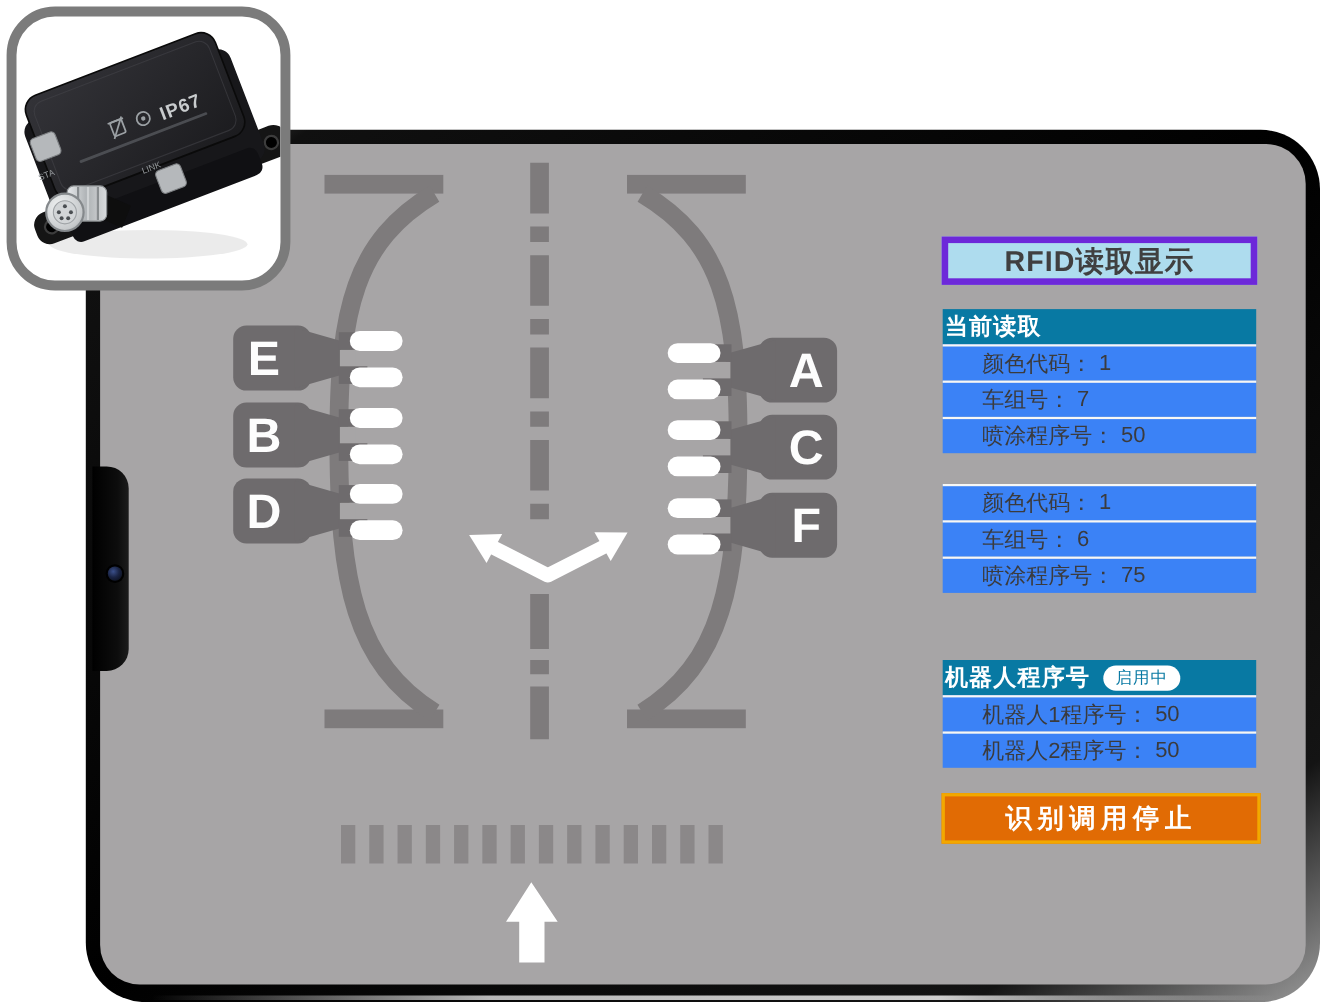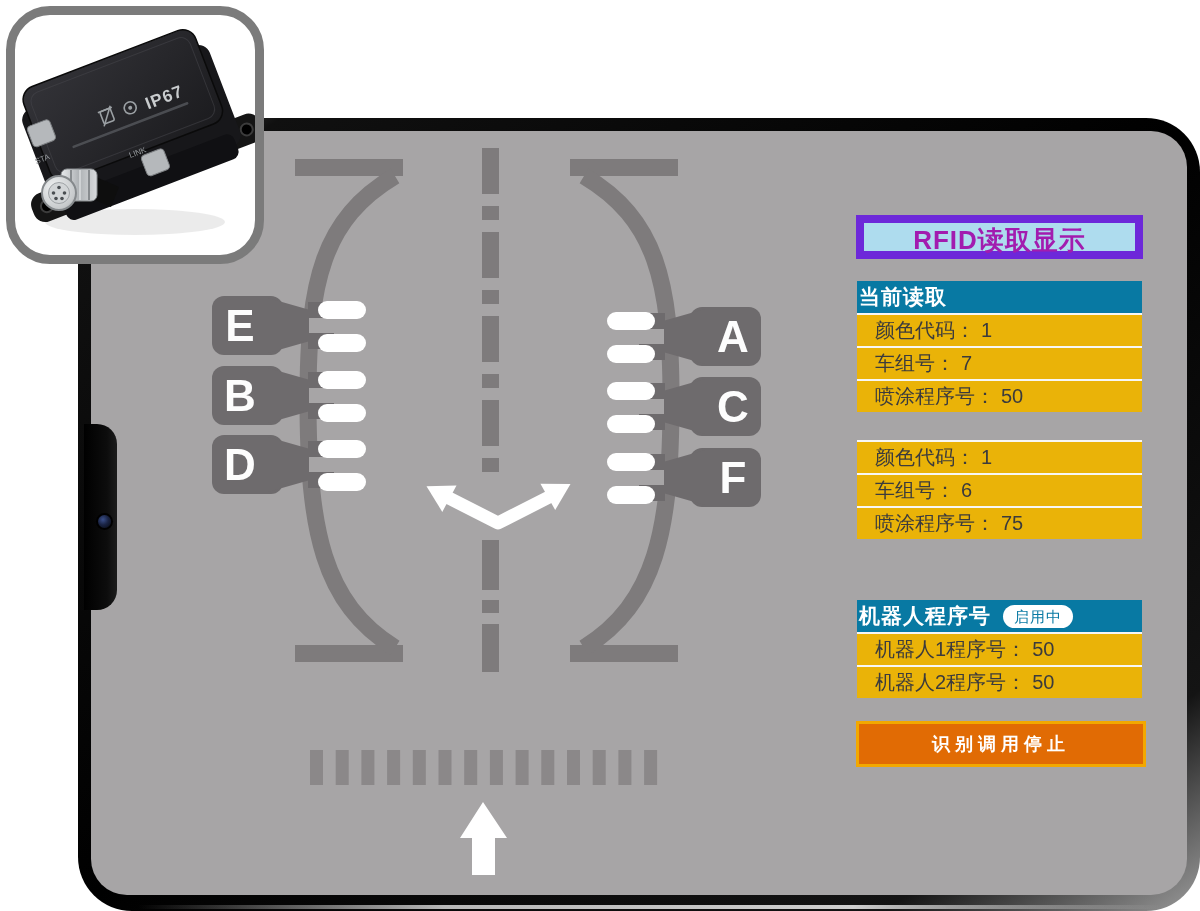--- a/index.html
+++ b/index.html
@@ -31,44 +31,44 @@
   .camera-lens{
     position:absolute;left:14px;top:91px;width:13px;height:13px;border-radius:50%;
     background:radial-gradient(circle at 38% 35%,#3a4f8a 0%,#1a2444 45%,#05070d 100%);
     box-shadow:0 0 0 2px #000;
   }
   
   .diagram{position:absolute;left:0;top:0;width:1096px;height:764px;}
   
   .title-box{
     position:absolute;left:765px;top:84px;width:287px;height:44px;box-sizing:border-box;
-    background:#aedcee;border:8px solid #6d28d9;
-    display:flex;align-items:flex-start;justify-content:center;
-    font-size:26px;font-weight:bold;color:#a21caf;letter-spacing:1px;
+    background:#aedcee;border:6px solid #6d28d9;
+    display:flex;align-items:center;justify-content:center;
+    font-size:26px;font-weight:bold;color:#404040;letter-spacing:1px;
   }
   .panel{position:absolute;left:766px;width:285px;}
   .panel-header{
     height:32px;background:#0879a3;color:#fff;
     display:flex;align-items:center;padding-left:2px;box-sizing:border-box;
     font-size:21px;font-weight:bold;letter-spacing:1px;
   }
   .panel-row{
-    height:33px;background:#eab308;border-top:2px solid #f7f7f5;
-    display:flex;align-items:center;gap:6px;padding-left:18px;box-sizing:border-box;
+    height:33px;background:#3b82f6;border-top:2px solid #f7f7f5;
+    display:flex;align-items:center;gap:6px;padding-left:36px;box-sizing:border-box;
     font-size:20px;color:#3b3b3d;
   }
   .badge{
     margin-left:12px;background:#ffffff;color:#0879a3;
     font-size:15px;font-weight:normal;border-radius:13px;padding:2px 11px;line-height:19px;
   }
   .stop-btn{
     position:absolute;left:765px;top:590px;width:290px;height:46px;box-sizing:border-box;
     background:#e16b04;border:3px solid #f2a800;cursor:pointer;
     display:flex;align-items:center;justify-content:center;
-    font-size:18px;font-weight:bold;color:#fff;letter-spacing:5px;
+    font-size:24px;font-weight:bold;color:#fff;letter-spacing:5px;
   }
   
   .sensor-card{
     position:absolute;left:6px;top:6px;width:258px;height:258px;box-sizing:border-box;
     background:#ffffff;border:9px solid #7b7b7b;border-radius:44px;z-index:30;overflow:hidden;
   }
   .sensor-card svg{display:block;}
 </style>
 </head>
 <body>

